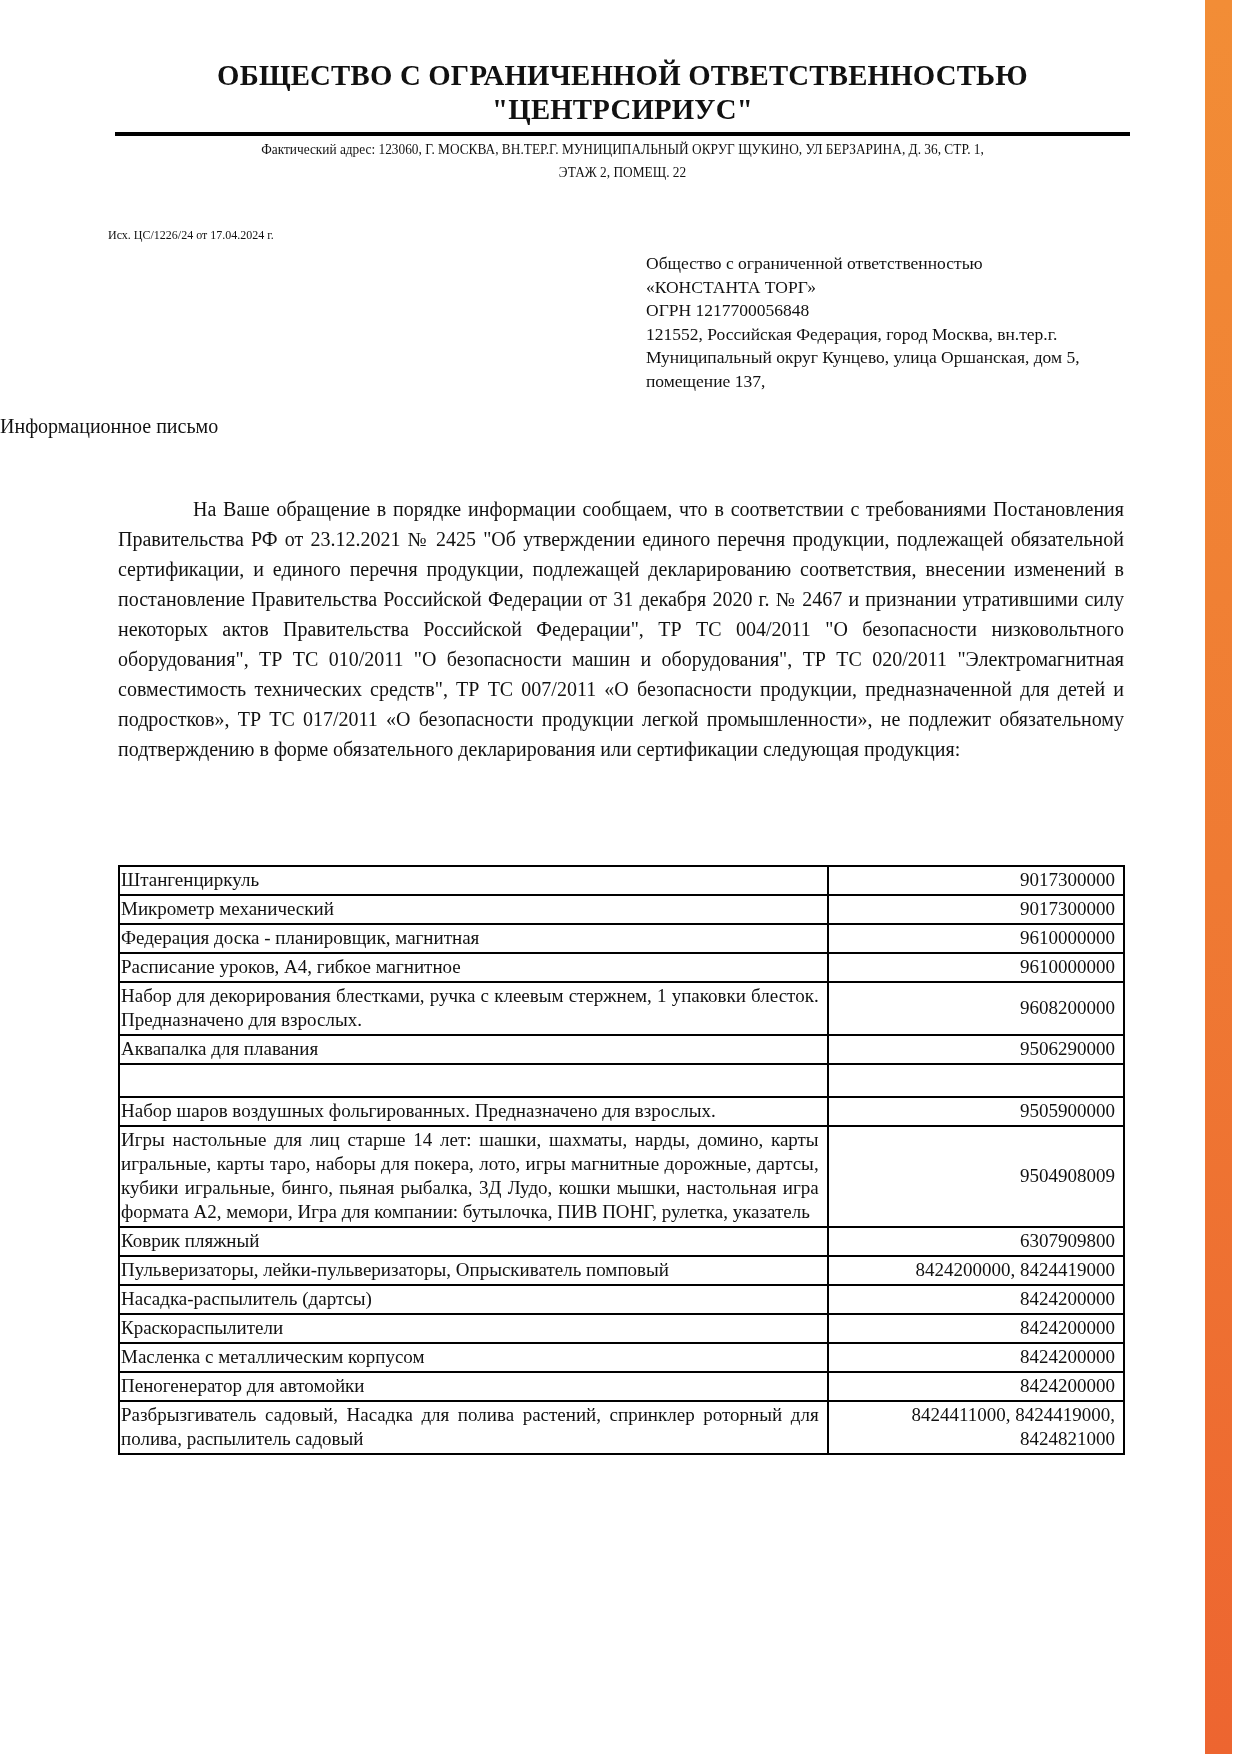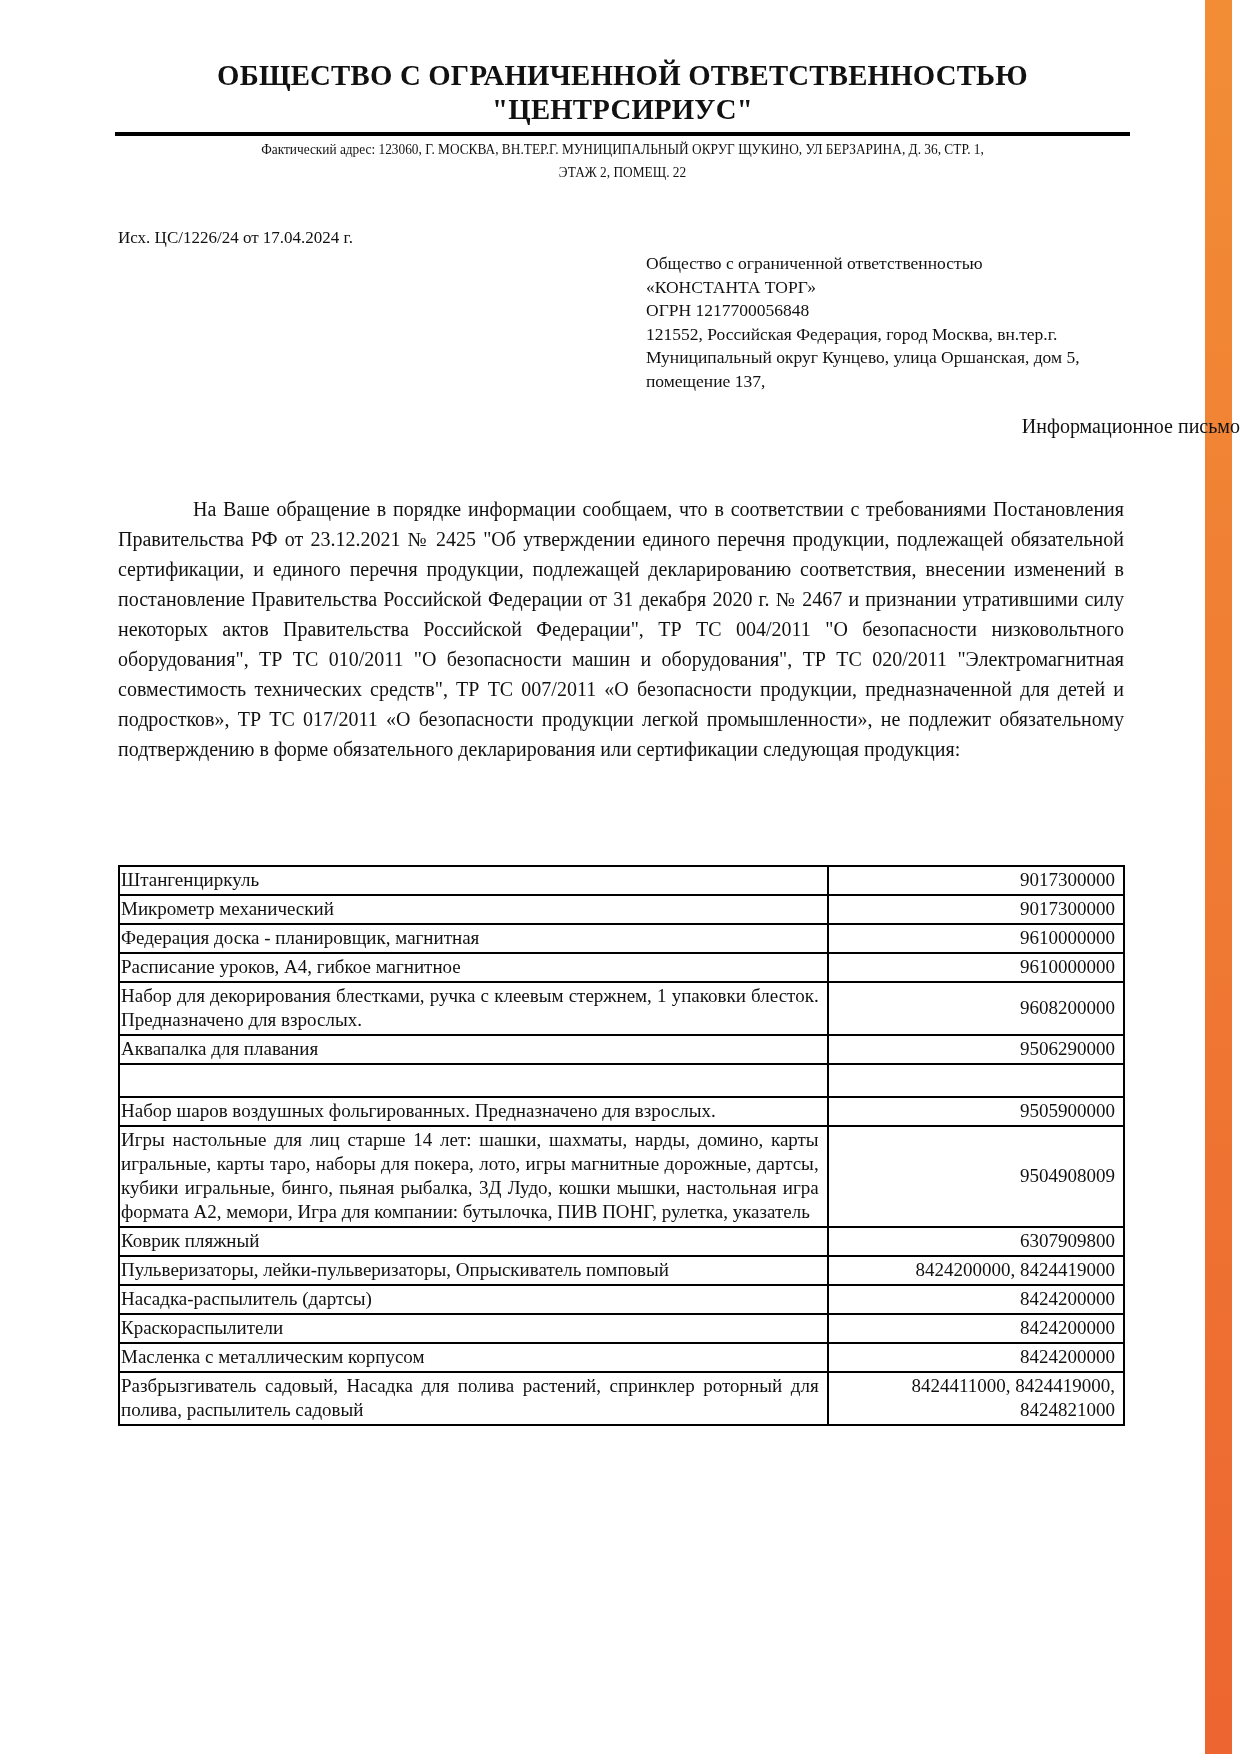--- a/index.html
+++ b/index.html
@@ -15,24 +15,24 @@
     .letterhead { position: absolute; left: 115px; top: 58px; width: 1015px; }
     .company-name {
       text-align: center; font-weight: bold; font-size: 30px; line-height: 34px;
       letter-spacing: 0.2px; margin: 0; transform: scaleX(0.96);
     }
     .head-rule { height: 4px; background: #000; margin-top: 6px; }
     .address {
       text-align: center; font-size: 14.5px; line-height: 19px; margin-top: 4px;
       transform: scaleX(0.92);
     }
-    .outgoing { position: absolute; left: 118px; top: 228px; font-size: 17px; }
+    .outgoing { position: absolute; left: 108px; top: 228px; font-size: 12px; }
     .addressee { position: absolute; left: 646px; top: 252px; font-size: 17.5px; line-height: 23.5px; width: 520px; }
     .addressee div { white-space: nowrap; }
-    .doc-title { position: absolute; left: 0; width: 1240px; top: 415px; text-align: right; font-size: 20px; }
+    .doc-title { position: absolute; left: 0; width: 1240px; top: 415px; text-align: left; font-size: 20px; }
     .doc-title span { margin-left: 0; position: relative; left: 0; }
     .body-text {
       position: absolute; left: 118px; top: 474px; width: 1006px;
       font-size: 20px; line-height: 30px; text-align: justify; text-indent: 75px;
     }
     table.products {
       position: absolute; left: 118px; top: 865px; width: 1007px;
       border-collapse: collapse; font-size: 19px; line-height: 24px;
     }
     table.products td { border: 2px solid #000; padding: 1px 8px 2px 1px; vertical-align: middle; }
@@ -123,18 +123,22 @@
         <td class="code">8424200000</td>
       </tr>
       <tr>
         <td class="name">Краскораспылители</td>
         <td class="code">8424200000</td>
       </tr>
       <tr>
         <td class="name">Масленка с металлическим корпусом</td>
         <td class="code">8424200000</td>
       </tr>
+      <tr>
+        <td class="name">Пеногенератор для автомойки</td>
+        <td class="code">8424200000</td>
+      </tr>
       <tr class="multi">
         <td class="name">Разбрызгиватель садовый, Насадка для полива растений, спринклер роторный для полива, распылитель садовый</td>
         <td class="code justify">8424411000, 8424419000, 8424821000</td>
       </tr>
     </tbody>
 </table>
 
 </body></html>

